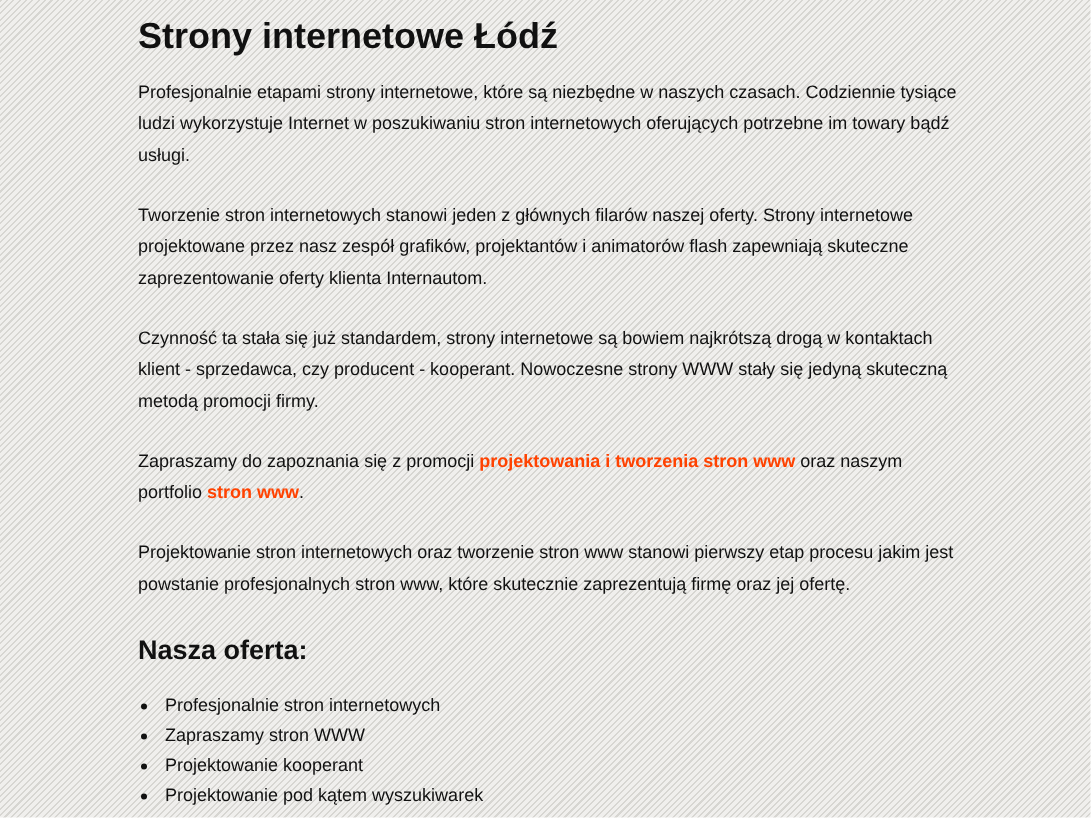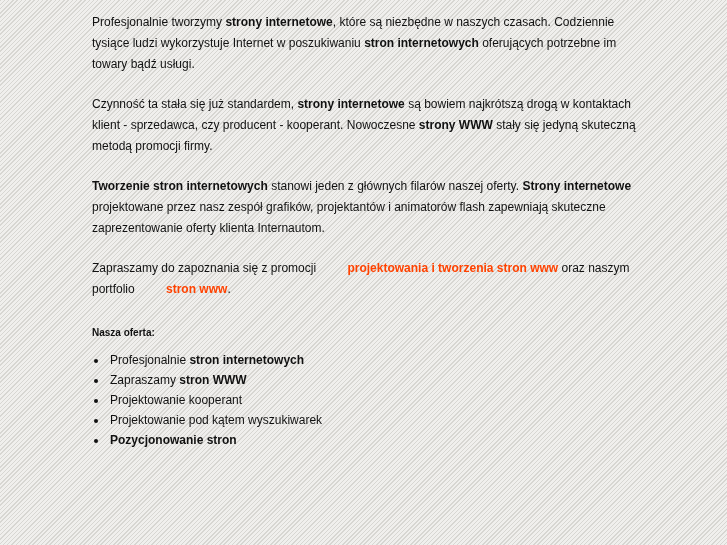--- a/index.html
+++ b/index.html
@@ -30,61 +30,62 @@
     font-weight: 700;
     margin: 0 0 13px 0;
     color: var(--text-color, #111111);
   }
   p.para {
     font-size: 12px;
     line-height: 21px;
     margin: 0 0 19px 0;
   }
   p.para b, li b {
-    font-weight: 700;
+    font-weight: 400;
   }
   a.link {
     color: var(--link-color, #ff4200);
     font-weight: 700;
     text-decoration: none;
     cursor: pointer;
-    padding-left: 28px;
   }
   h2.offer-heading {
-    font-size: 10px;
+    font-size: 18px;
     line-height: 16px;
     font-weight: 700;
-    margin: 25px 0 9px 0;
+    margin: 25px 0 19px 0;
   }
   ul.offer-list {
     margin: 0;
     padding: 0 0 0 16px;
     font-size: 12px;
     line-height: 20px;
     list-style: disc outside;
   }
   ul.offer-list li {
     margin: 0;
     padding: 0 0 0 2px;
   }
 </style>
 </head>
 <body>
 
 <div class="content">
 
+  <h1 class="title">Strony internetowe Łódź</h1>
 
-  <p class="para"><span>Profesjonalnie tworzymy </span><b>strony internetowe</b><span>, które są niezbędne w naszych czasach. Codziennie tysiące ludzi wykorzystuje Internet w poszukiwaniu </span><b>stron internetowych</b><span> oferujących potrzebne im towary bądź usługi.</span></p>
+  <p class="para"><span>Profesjonalnie etapami </span><b>strony internetowe</b><span>, które są niezbędne w naszych czasach. Codziennie tysiące ludzi wykorzystuje Internet w poszukiwaniu </span><b>stron internetowych</b><span> oferujących potrzebne im towary bądź usługi.</span></p>
+
+  <p class="para"><b>Tworzenie stron internetowych</b><span> stanowi jeden z głównych filarów naszej oferty. </span><b>Strony internetowe</b><span> projektowane przez nasz zespół grafików, projektantów i animatorów flash zapewniają skuteczne zaprezentowanie oferty klienta Internautom.</span></p>
 
   <p class="para"><span>Czynność ta stała się już standardem, </span><b>strony internetowe</b><span> są bowiem najkrótszą drogą w kontaktach klient - sprzedawca, czy producent - kooperant. Nowoczesne </span><b>strony WWW</b><span> stały się jedyną skuteczną metodą promocji firmy.</span></p>
 
-  <p class="para"><b>Tworzenie stron internetowych</b><span> stanowi jeden z głównych filarów naszej oferty. </span><b>Strony internetowe</b><span> projektowane przez nasz zespół grafików, projektantów i animatorów flash zapewniają skuteczne zaprezentowanie oferty klienta Internautom.</span></p>
-
   <p class="para"><span>Zapraszamy do zapoznania się z promocji </span><a href="#" class="link">projektowania i tworzenia stron www</a><span> oraz naszym portfolio </span><a href="#" class="link">stron www</a><span>.</span></p>
 
+  <p class="para"><span>Projektowanie stron internetowych oraz </span><b>tworzenie stron www</b><span> stanowi pierwszy etap procesu jakim jest powstanie profesjonalnych stron www, które skutecznie zaprezentują firmę oraz jej ofertę.</span></p>
 
   <h2 class="offer-heading">Nasza oferta:</h2>
 
   <ul class="offer-list">
     <li><span>Profesjonalnie </span><b>stron internetowych</b></li>
     <li><span>Zapraszamy </span><b>stron WWW</b></li>
     <li><span>Projektowanie kooperant</span></li>
     <li><span>Projektowanie pod kątem wyszukiwarek</span></li>
     <li><b>Pozycjonowanie stron</b></li>
 

